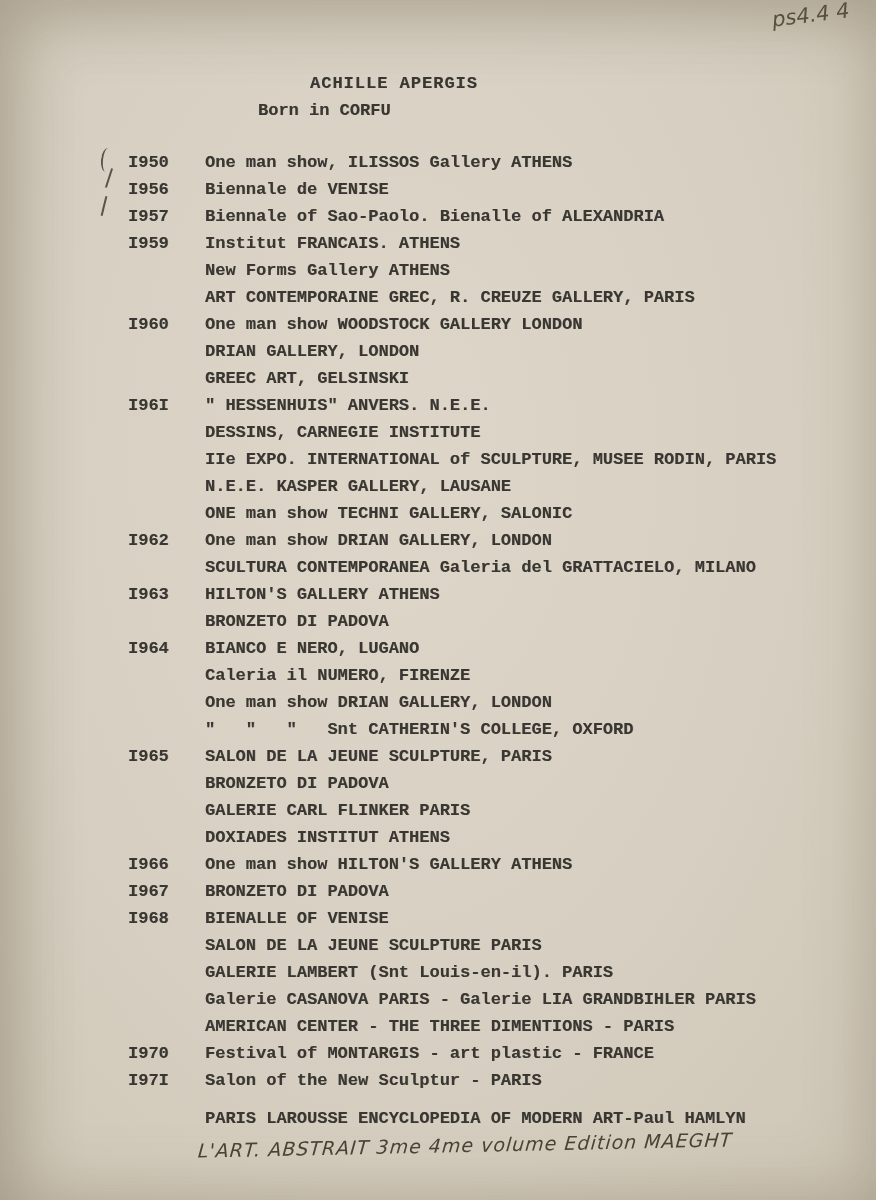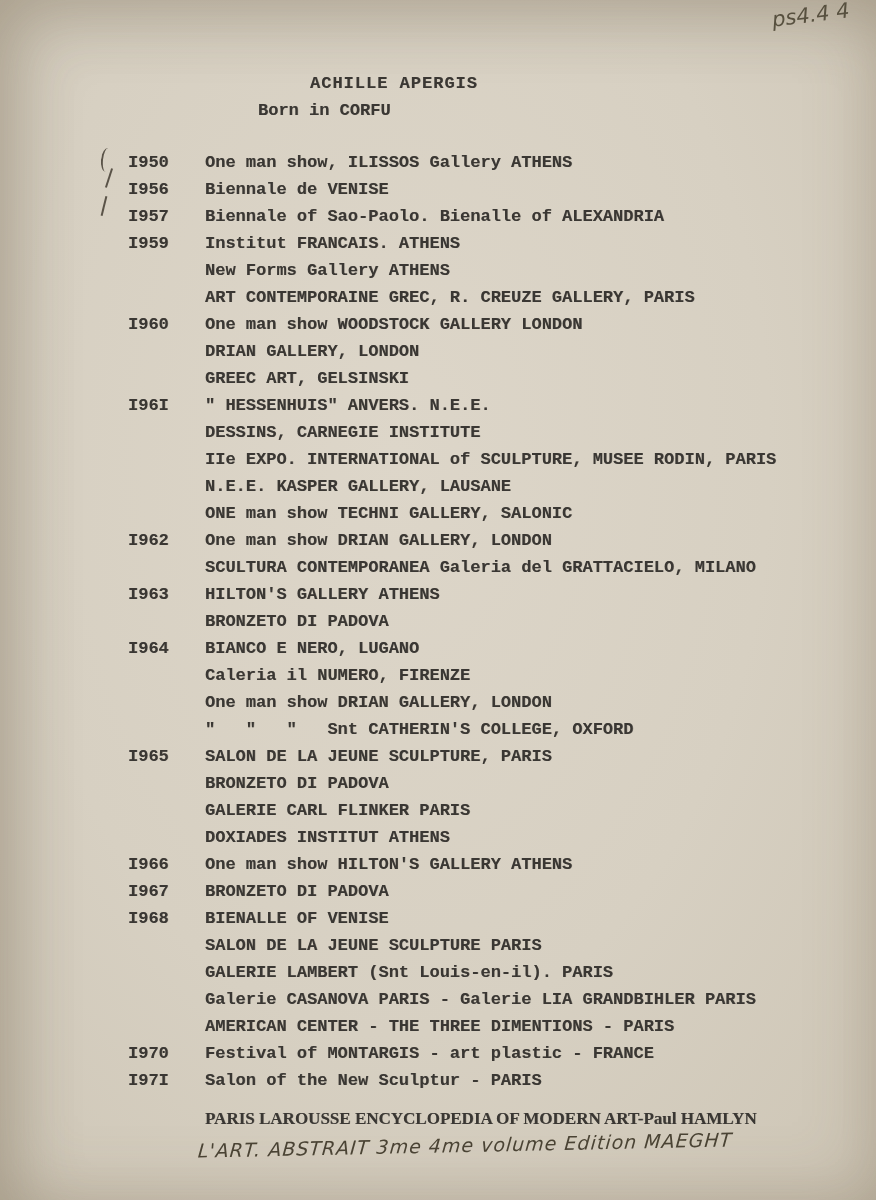--- a/index.html
+++ b/index.html
@@ -63,21 +63,20 @@
 
   .footer-line1 {
     position: absolute;
     top: 1078px;
     left: 55px;
   }
   .footer-line2 {
     position: absolute;
     top: 1105px;
     left: 205px;
-    font-family: Liberation Serif, serif;
   }
 
   .handwritten-bottom {
     position: absolute;
     top: 1132px;
     left: 198px;
     font-family: "DejaVu Sans", sans-serif;
     font-style: italic;
     font-weight: 400;
     font-size: 19px;

